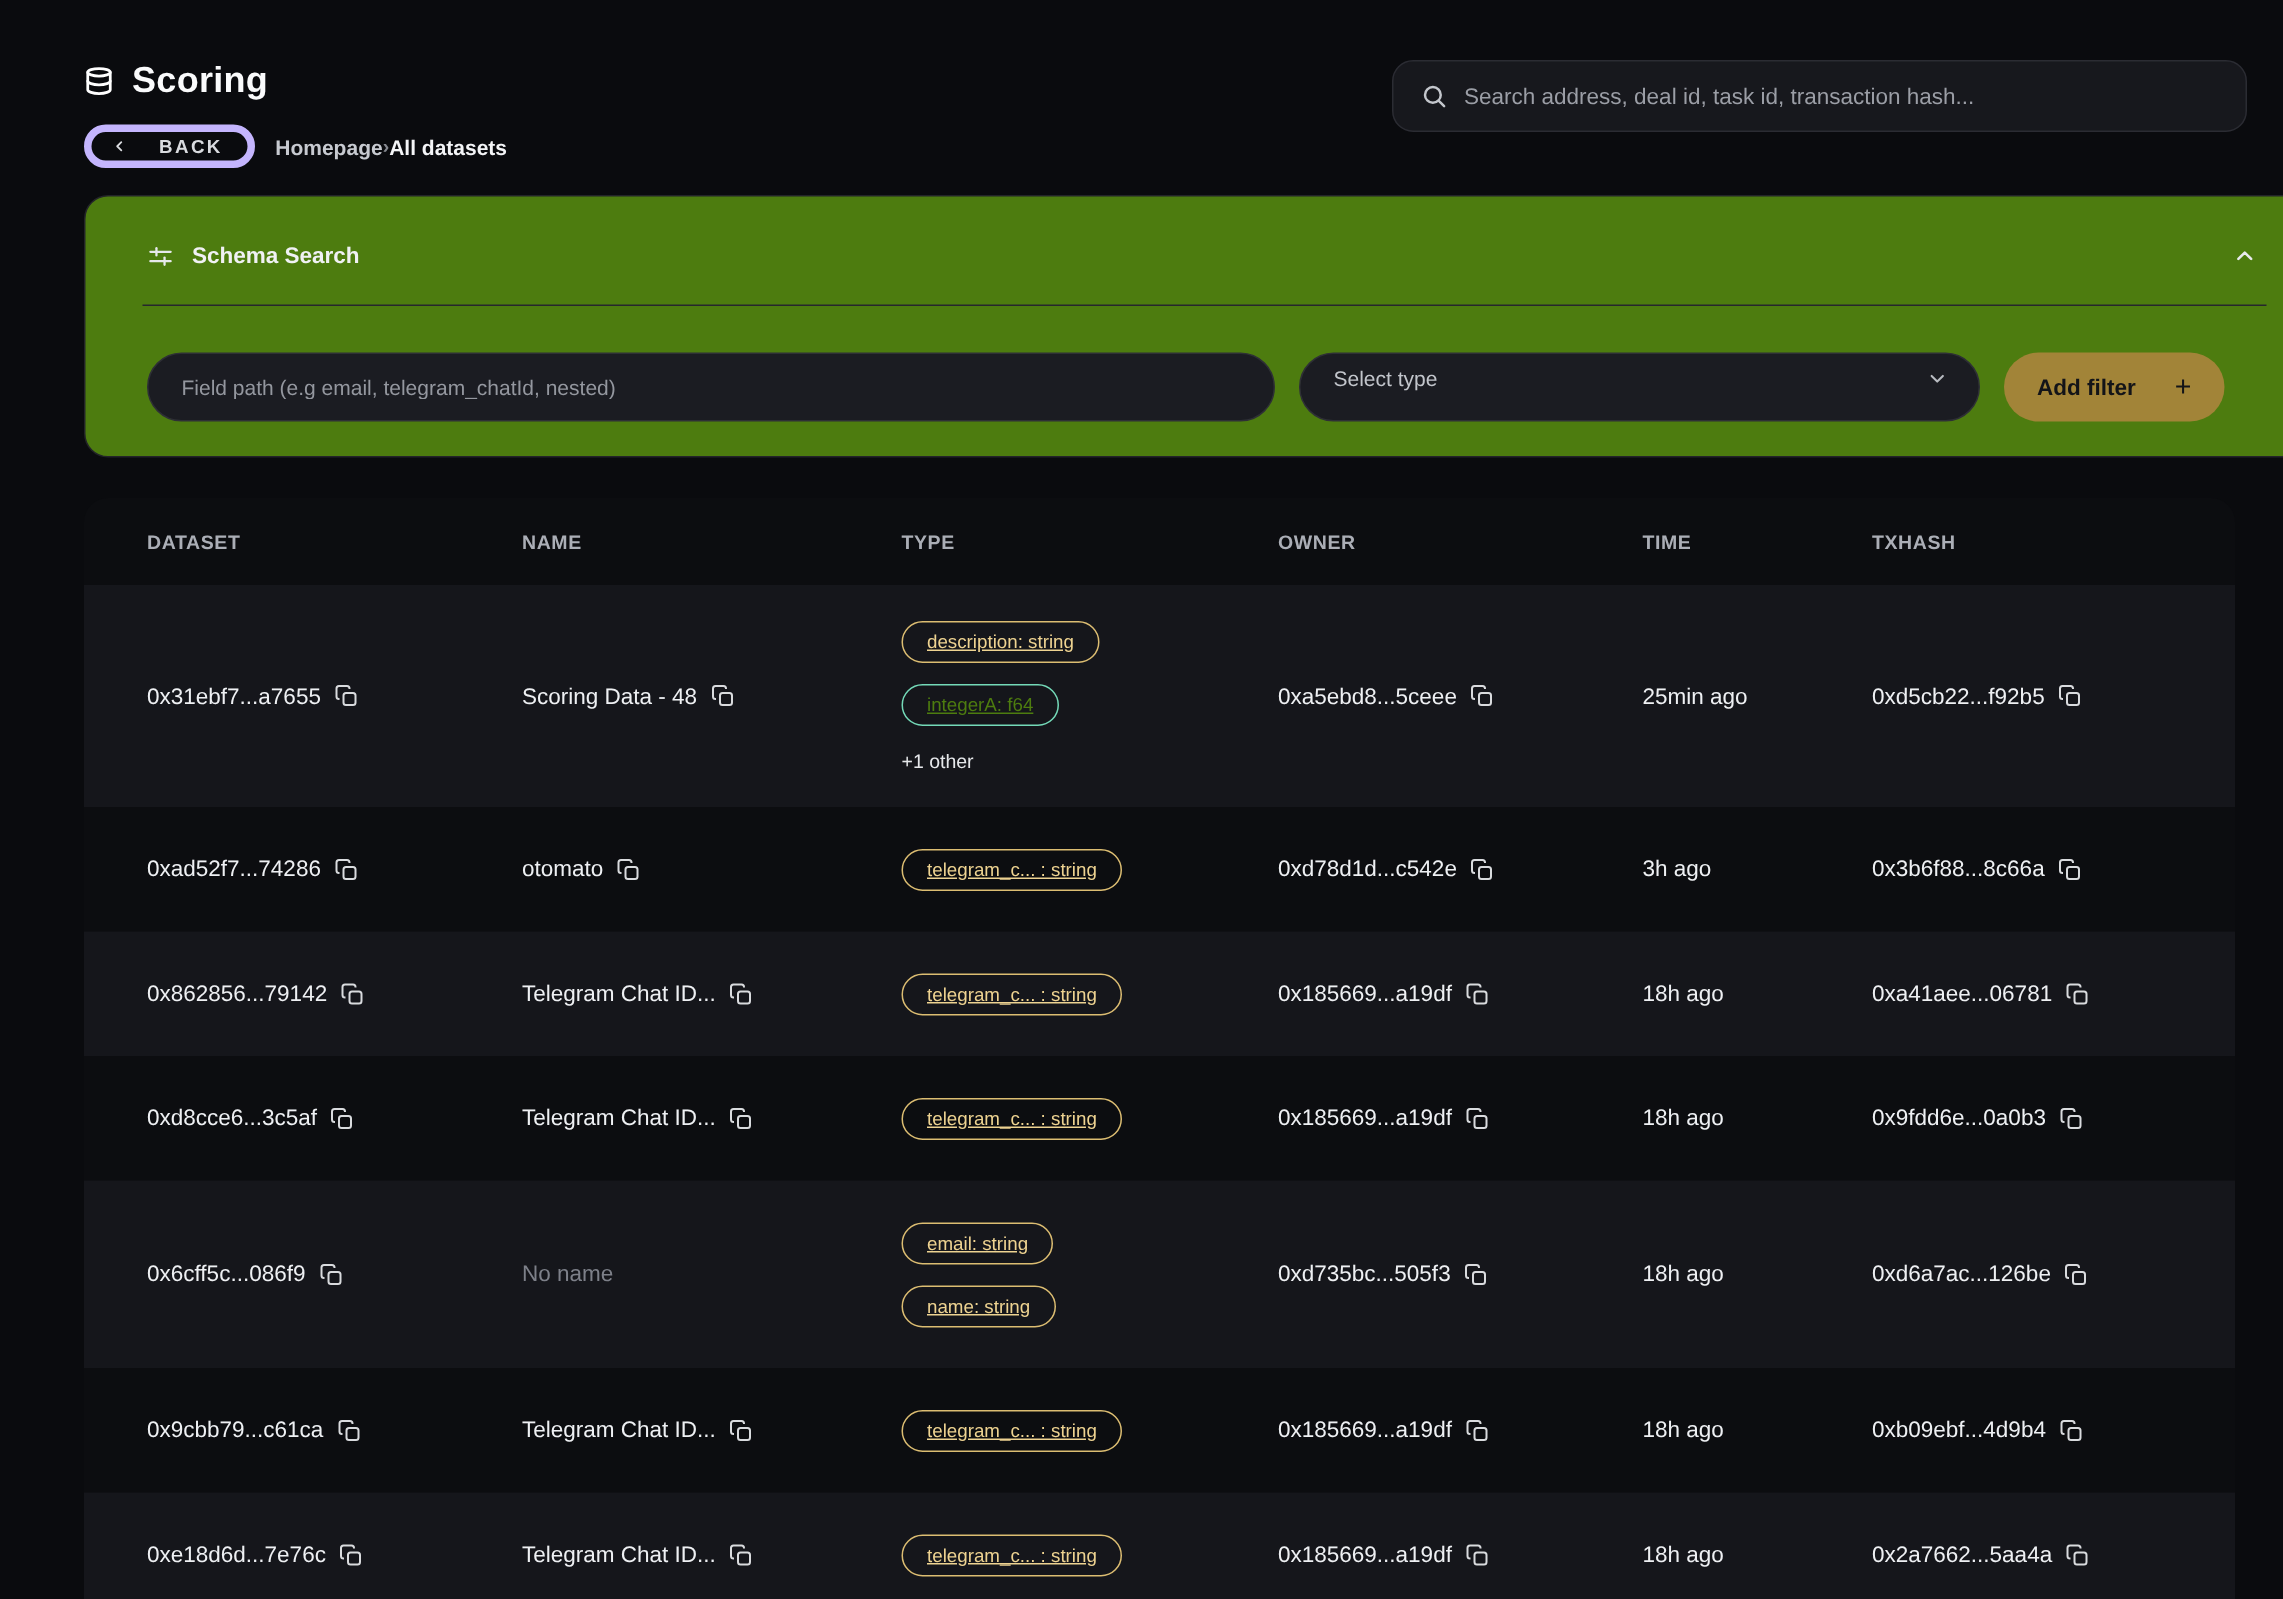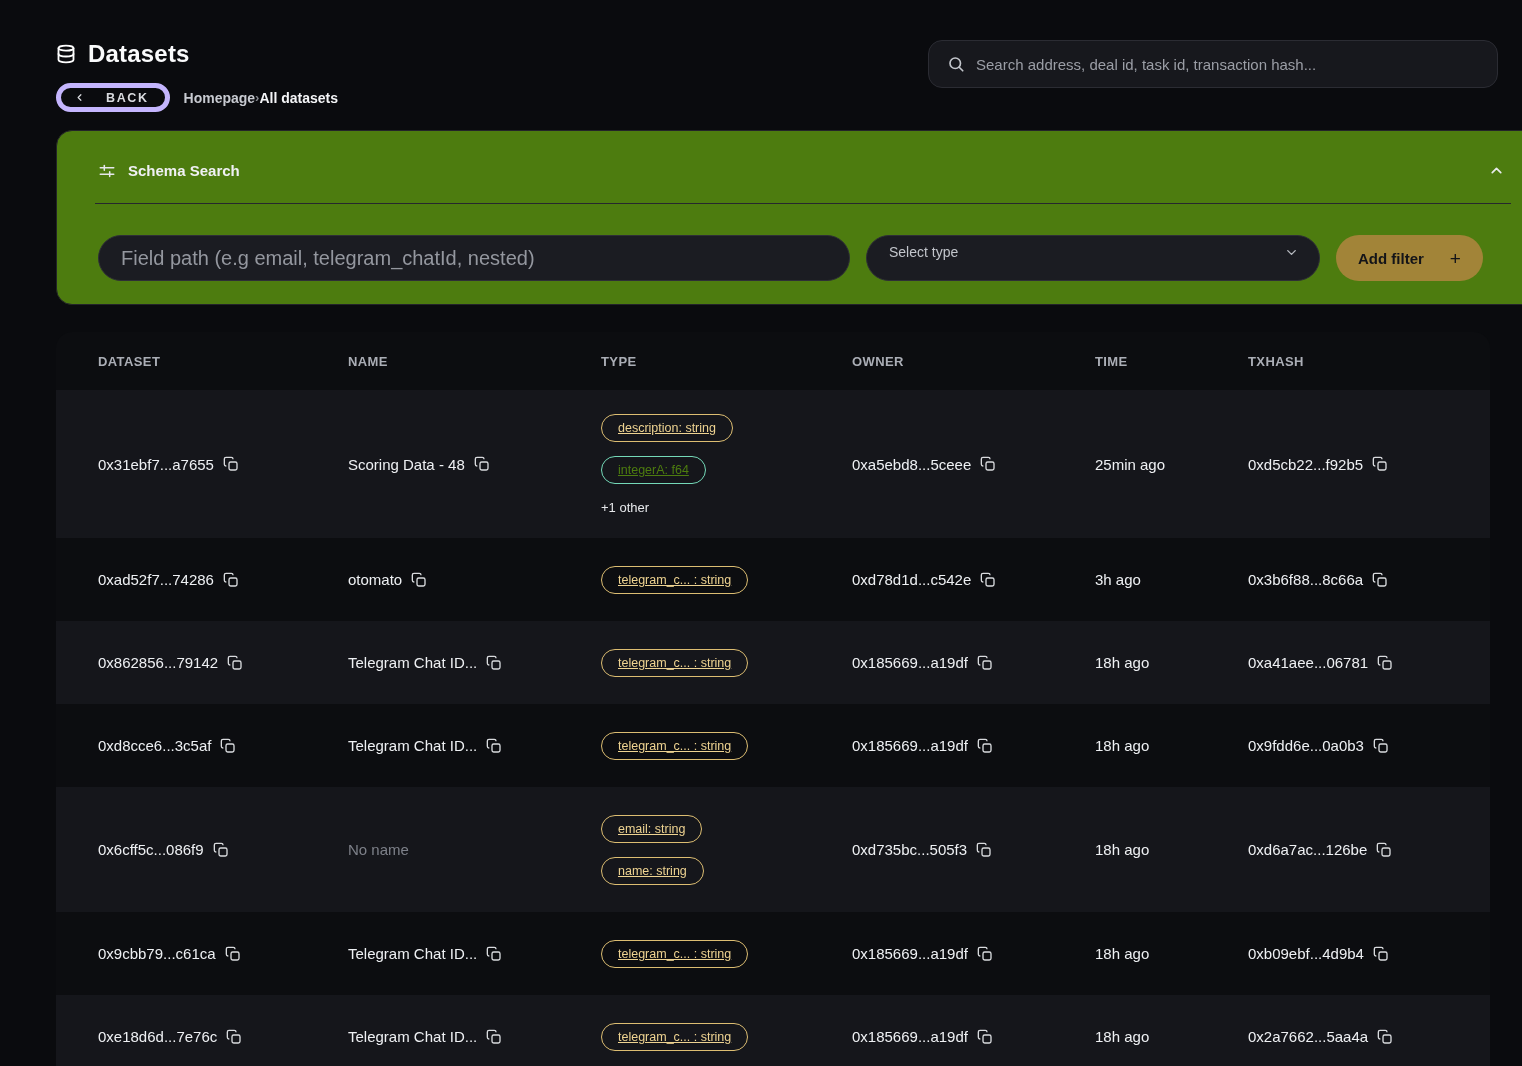--- a/index.html
+++ b/index.html
@@ -48,21 +48,21 @@
   }
   .panel-head { display:flex; align-items:center; justify-content:space-between; padding:27px 42px 0 41px; }
   .panel-title-wrap { display:flex; align-items:center; gap:12px; }
   .panel-title-wrap svg { color:#e6e8eb; }
   .panel-title { font-size:15px; font-weight:700; color:#f0f1f4; }
   .collapse-btn { background:none; border:none; color:#e8eaed; cursor:pointer; display:flex; padding:4px; }
   .panel-divider { height:1px; background:#26272d; margin:20px 40px 0 38px; }
   .filters-row { display:flex; align-items:center; padding:31px 40px 0 41px; gap:16px; }
   .field-input {
     width:752px; height:46px; background:#1b1c22; border:1px solid #2e2f36; border-radius:23px;
-    color:#e8eaed; font-size:20px; font-family:inherit; padding:0 22px; outline:none;
+    color:#e8eaed; font-size:14px; font-family:inherit; padding:0 22px; outline:none;
   }
   .field-input::placeholder { color:#94979f; }
   .type-select {
     width:454px; height:46px; background:#1b1c22; border:1px solid #2e2f36; border-radius:23px;
     display:flex; align-items:center; justify-content:space-between; padding:0 20px 12px 22px;
     cursor:pointer;
   }
   .type-select .sel-label { font-size:14px; color:#c2c5cb; }
   .type-select svg { color:#b7bac0; }
   .add-filter-btn {
@@ -110,21 +110,21 @@
   <div class="topbar">
     <div class="title-block">
       <div class="title-row">
         <span class="db-ic">
           <svg width="20" height="22" viewBox="0 0 24 24" fill="none" stroke="currentColor" stroke-width="2.2" stroke-linecap="round">
             <ellipse cx="12" cy="5" rx="9" ry="3"></ellipse>
             <path d="M3 5v14c0 1.66 4 3 9 3s9-1.34 9-3V5"></path>
             <path d="M3 12c0 1.66 4 3 9 3s9-1.34 9-3"></path>
           </svg>
         </span>
-        <h1 class="page-title">Datasets</h1>
+        <h1 class="page-title">Scoring</h1>
       </div>
       <div class="nav-row">
         <button class="back-btn">
           <svg width="11" height="11" viewBox="0 0 24 24" fill="none" stroke="currentColor" stroke-width="2.6" stroke-linecap="round" stroke-linejoin="round">
               <polyline points="15 18 9 12 15 6"></polyline>
             </svg>
           <span>BACK</span>
         </button>
         <nav class="crumbs">
           <span class="crumb-home">Homepage</span>

